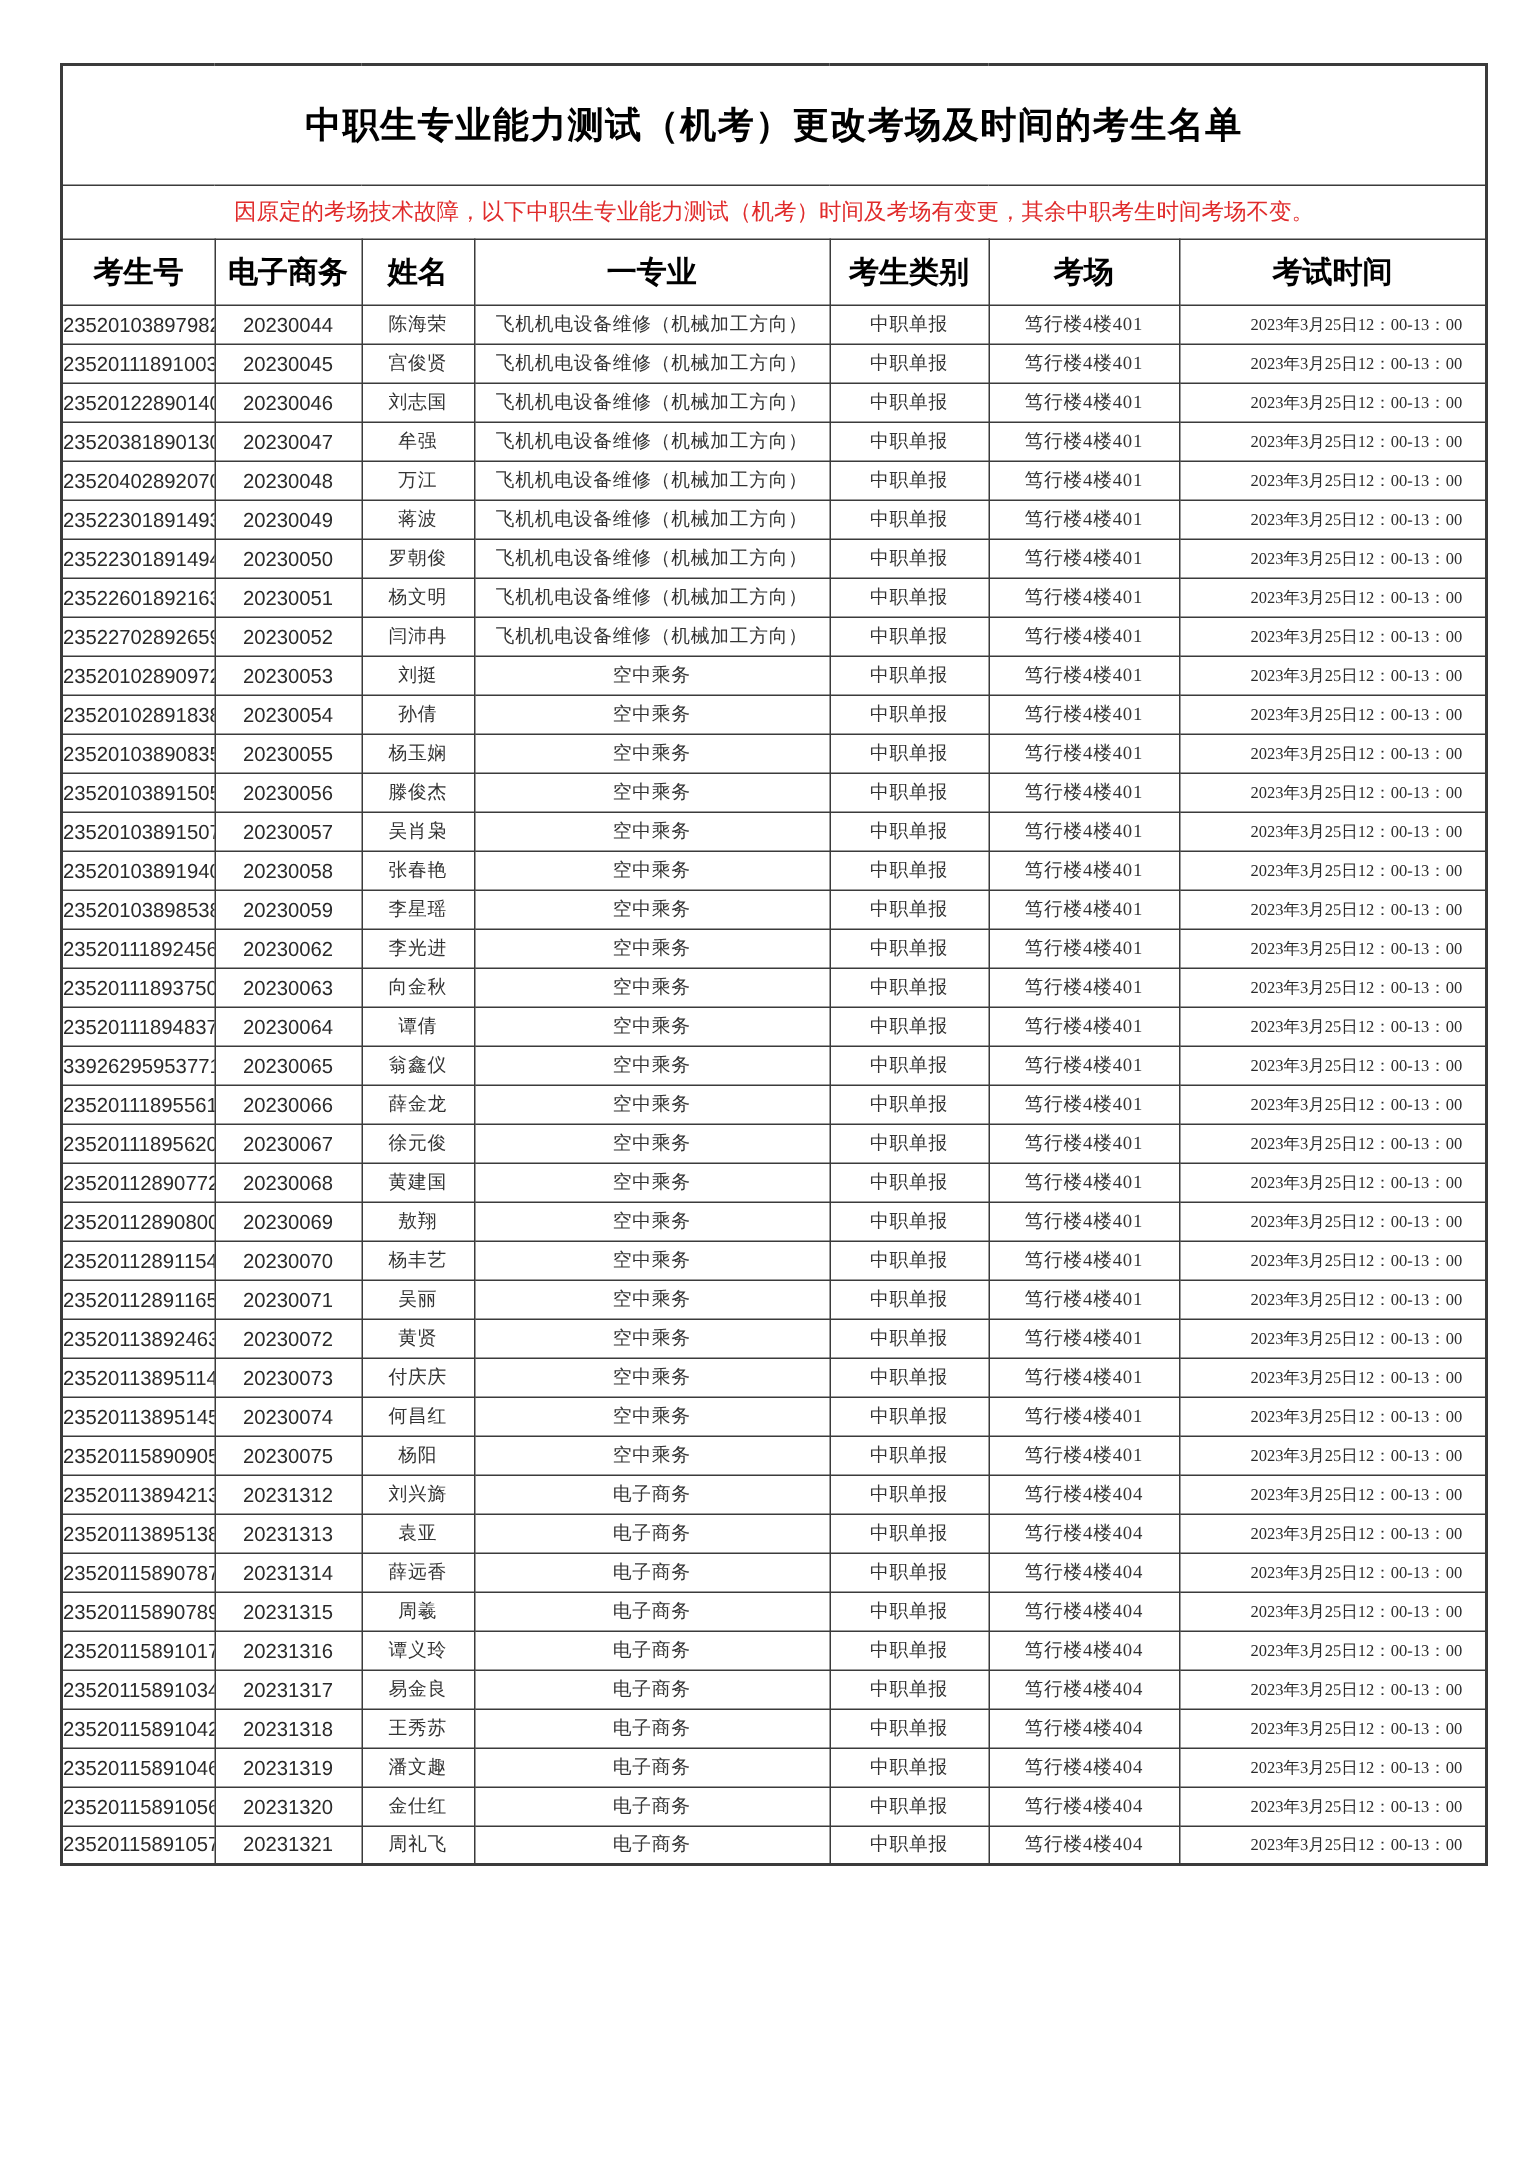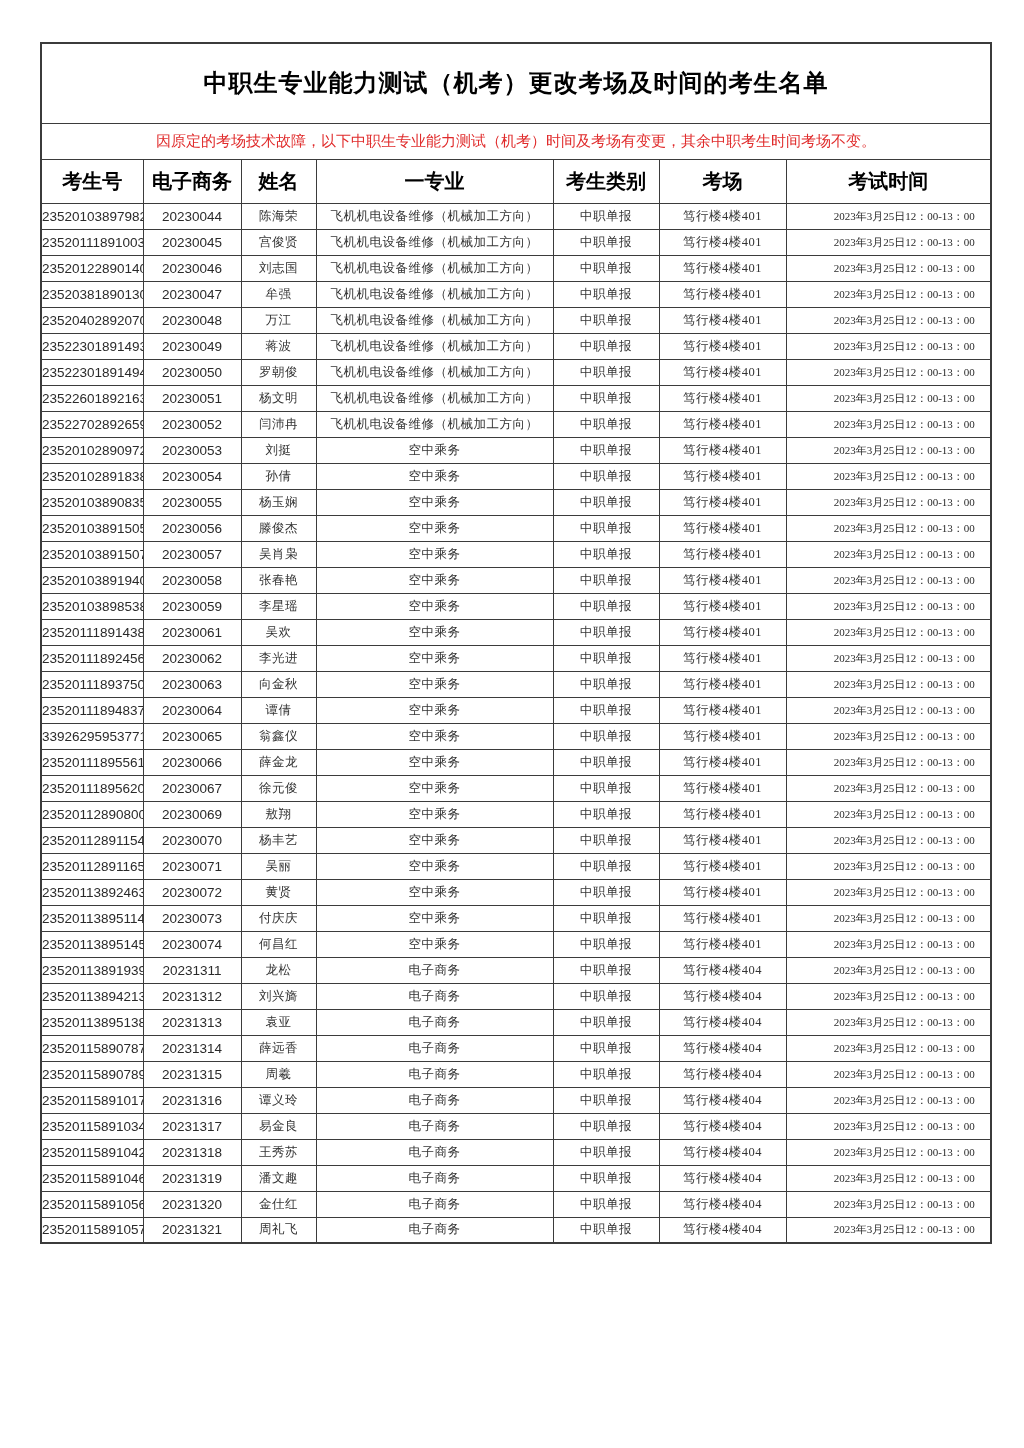--- a/index.html
+++ b/index.html
@@ -246,29 +246,20 @@
         <tr>
           <td class="col-0">23520103898538</td>
           <td class="col-1">20230059</td>
           <td class="col-2">李星瑶</td>
           <td class="col-3">空中乘务</td>
           <td class="col-4">中职单报</td>
           <td class="col-5">笃行楼4楼401</td>
           <td class="col-6">2023年3月25日12：00-13：00</td>
         </tr>
         <tr>
-          <td class="col-0">23520111891438</td>
-          <td class="col-1">20230061</td>
-          <td class="col-2">吴欢</td>
-          <td class="col-3">空中乘务</td>
-          <td class="col-4">中职单报</td>
-          <td class="col-5">笃行楼4楼401</td>
-          <td class="col-6">2023年3月25日12：00-13：00</td>
-        </tr>
-        <tr>
           <td class="col-0">23520111892456</td>
           <td class="col-1">20230062</td>
           <td class="col-2">李光进</td>
           <td class="col-3">空中乘务</td>
           <td class="col-4">中职单报</td>
           <td class="col-5">笃行楼4楼401</td>
           <td class="col-6">2023年3月25日12：00-13：00</td>
         </tr>
         <tr>
           <td class="col-0">23520111893750</td>
@@ -309,20 +300,29 @@
         <tr>
           <td class="col-0">23520111895620</td>
           <td class="col-1">20230067</td>
           <td class="col-2">徐元俊</td>
           <td class="col-3">空中乘务</td>
           <td class="col-4">中职单报</td>
           <td class="col-5">笃行楼4楼401</td>
           <td class="col-6">2023年3月25日12：00-13：00</td>
         </tr>
         <tr>
+          <td class="col-0">23520112890772</td>
+          <td class="col-1">20230068</td>
+          <td class="col-2">黄建国</td>
+          <td class="col-3">空中乘务</td>
+          <td class="col-4">中职单报</td>
+          <td class="col-5">笃行楼4楼401</td>
+          <td class="col-6">2023年3月25日12：00-13：00</td>
+        </tr>
+        <tr>
           <td class="col-0">23520112890800</td>
           <td class="col-1">20230069</td>
           <td class="col-2">敖翔</td>
           <td class="col-3">空中乘务</td>
           <td class="col-4">中职单报</td>
           <td class="col-5">笃行楼4楼401</td>
           <td class="col-6">2023年3月25日12：00-13：00</td>
         </tr>
         <tr>
           <td class="col-0">23520112891154</td>
@@ -363,26 +363,26 @@
         <tr>
           <td class="col-0">23520113895145</td>
           <td class="col-1">20230074</td>
           <td class="col-2">何昌红</td>
           <td class="col-3">空中乘务</td>
           <td class="col-4">中职单报</td>
           <td class="col-5">笃行楼4楼401</td>
           <td class="col-6">2023年3月25日12：00-13：00</td>
         </tr>
         <tr>
-          <td class="col-0">23520113891939</td>
-          <td class="col-1">20231311</td>
-          <td class="col-2">龙松</td>
-          <td class="col-3">电子商务</td>
-          <td class="col-4">中职单报</td>
-          <td class="col-5">笃行楼4楼404</td>
+          <td class="col-0">23520115890905</td>
+          <td class="col-1">20230075</td>
+          <td class="col-2">杨阳</td>
+          <td class="col-3">空中乘务</td>
+          <td class="col-4">中职单报</td>
+          <td class="col-5">笃行楼4楼401</td>
           <td class="col-6">2023年3月25日12：00-13：00</td>
         </tr>
         <tr>
           <td class="col-0">23520113894213</td>
           <td class="col-1">20231312</td>
           <td class="col-2">刘兴旖</td>
           <td class="col-3">电子商务</td>
           <td class="col-4">中职单报</td>
           <td class="col-5">笃行楼4楼404</td>
           <td class="col-6">2023年3月25日12：00-13：00</td>

